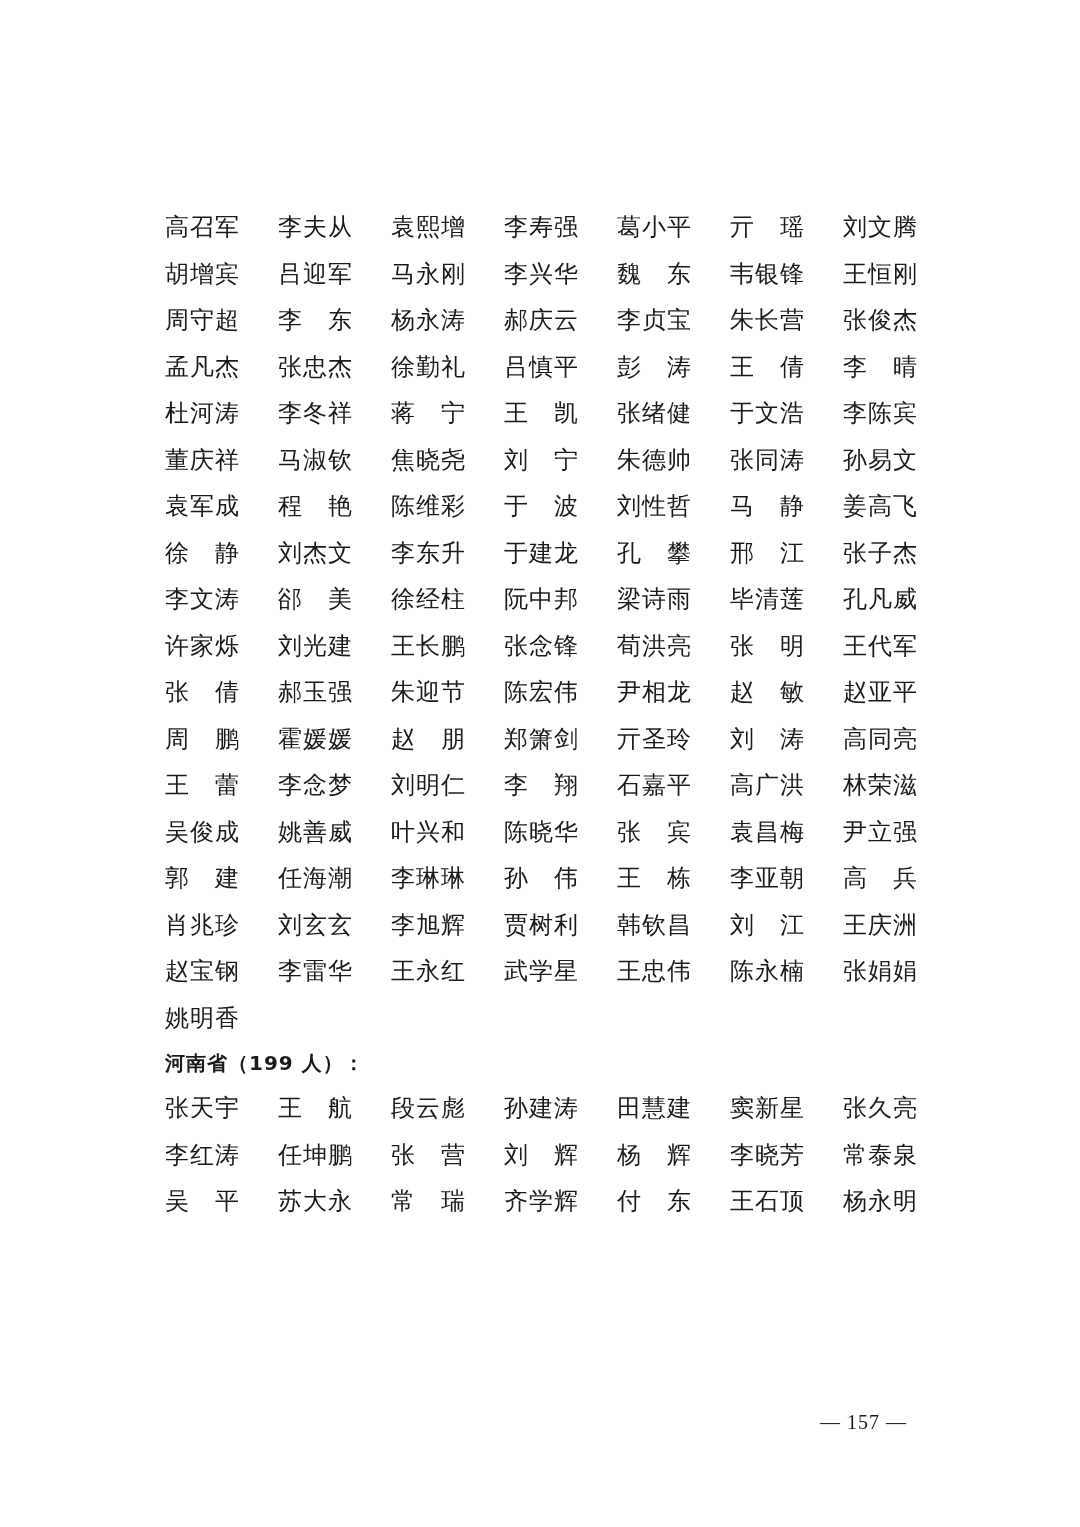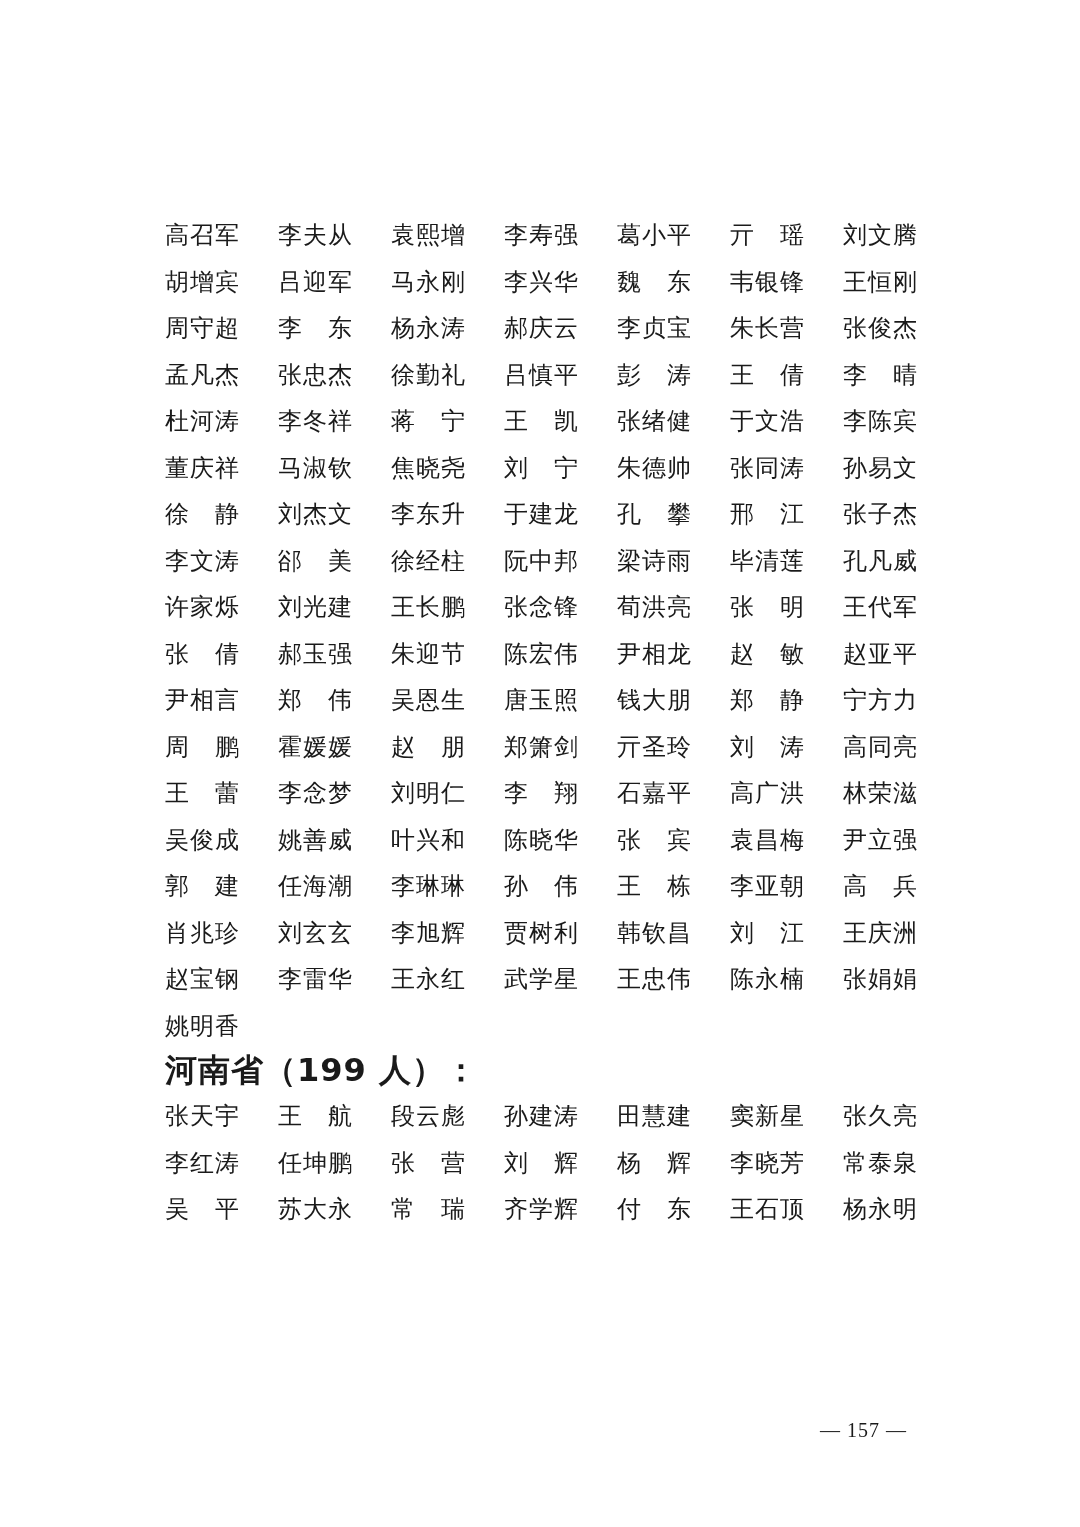--- a/index.html
+++ b/index.html
@@ -11,21 +11,21 @@
       width: 1080px;
       height: 1527px;
       position: relative;
       overflow: hidden;
       font-family: "DejaVu Serif", "Liberation Serif", serif;
       color: #1a1a1a;
     }
     .page {
       position: absolute;
       left: 0;
-      top: 16px;
+      top: 8px;
       width: 1080px;
       height: 1168px;
     }
     .names {
       position: absolute;
       left: 165px;
       top: 196px;
       width: 780px;
     }
     .name-row {
@@ -36,21 +36,21 @@
     }
     .name {
       font-size: 24px;
       letter-spacing: 1px;
       white-space: pre;
       line-height: 1;
     }
     .section-heading {
       font-family: "DejaVu Sans", "Liberation Sans", sans-serif;
       font-weight: bold;
-      font-size: 32px;
+      font-size: 20px;
       height: 44px;
       display: flex;
       align-items: center;
       letter-spacing: 1px;
     }
     .page-number {
       position: absolute;
       left: 820px;
       top: 1403px;
       font-size: 20px;
@@ -112,20 +112,29 @@
         <div class="name-row">
           <span class="name">董庆祥</span>
           <span class="name">马淑钦</span>
           <span class="name">焦晓尧</span>
           <span class="name">刘　宁</span>
           <span class="name">朱德帅</span>
           <span class="name">张同涛</span>
           <span class="name">孙易文</span>
         </div>
         <div class="name-row">
+          <span class="name">袁军成</span>
+          <span class="name">程　艳</span>
+          <span class="name">陈维彩</span>
+          <span class="name">于　波</span>
+          <span class="name">刘性哲</span>
+          <span class="name">马　静</span>
+          <span class="name">姜高飞</span>
+        </div>
+        <div class="name-row">
           <span class="name">徐　静</span>
           <span class="name">刘杰文</span>
           <span class="name">李东升</span>
           <span class="name">于建龙</span>
           <span class="name">孔　攀</span>
           <span class="name">邢　江</span>
           <span class="name">张子杰</span>
         </div>
         <div class="name-row">
           <span class="name">李文涛</span>
@@ -148,29 +157,20 @@
         <div class="name-row">
           <span class="name">张　倩</span>
           <span class="name">郝玉强</span>
           <span class="name">朱迎节</span>
           <span class="name">陈宏伟</span>
           <span class="name">尹相龙</span>
           <span class="name">赵　敏</span>
           <span class="name">赵亚平</span>
         </div>
         <div class="name-row">
-          <span class="name">尹相言</span>
-          <span class="name">郑　伟</span>
-          <span class="name">吴恩生</span>
-          <span class="name">唐玉照</span>
-          <span class="name">钱大朋</span>
-          <span class="name">郑　静</span>
-          <span class="name">宁方力</span>
-        </div>
-        <div class="name-row">
           <span class="name">周　鹏</span>
           <span class="name">霍媛媛</span>
           <span class="name">赵　朋</span>
           <span class="name">郑箫剑</span>
           <span class="name">亓圣玲</span>
           <span class="name">刘　涛</span>
           <span class="name">高同亮</span>
         </div>
         <div class="name-row">
           <span class="name">王　蕾</span>

